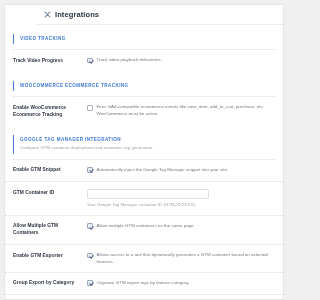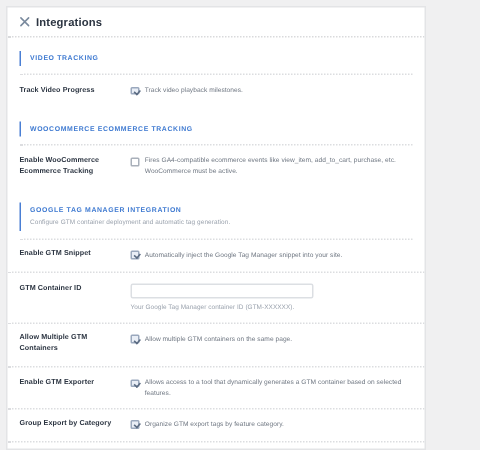--- a/index.html
+++ b/index.html
@@ -34,20 +34,21 @@
     position: relative;
   }
 
   
   .card-header {
     display: flex;
     align-items: center;
     gap: 4px;
     padding: 6px 8px 5px 8px;
     border-bottom: 1px dotted #d9dadc;
+    margin-left: 31px;
   }
   .header-icon {
     width: 7px;
     height: 7px;
     flex: 0 0 auto;
     position: relative;
     color: #7a8a9e;
   }
   .header-icon svg { display: block; width: 7px; height: 7px; }
   .card-title {

